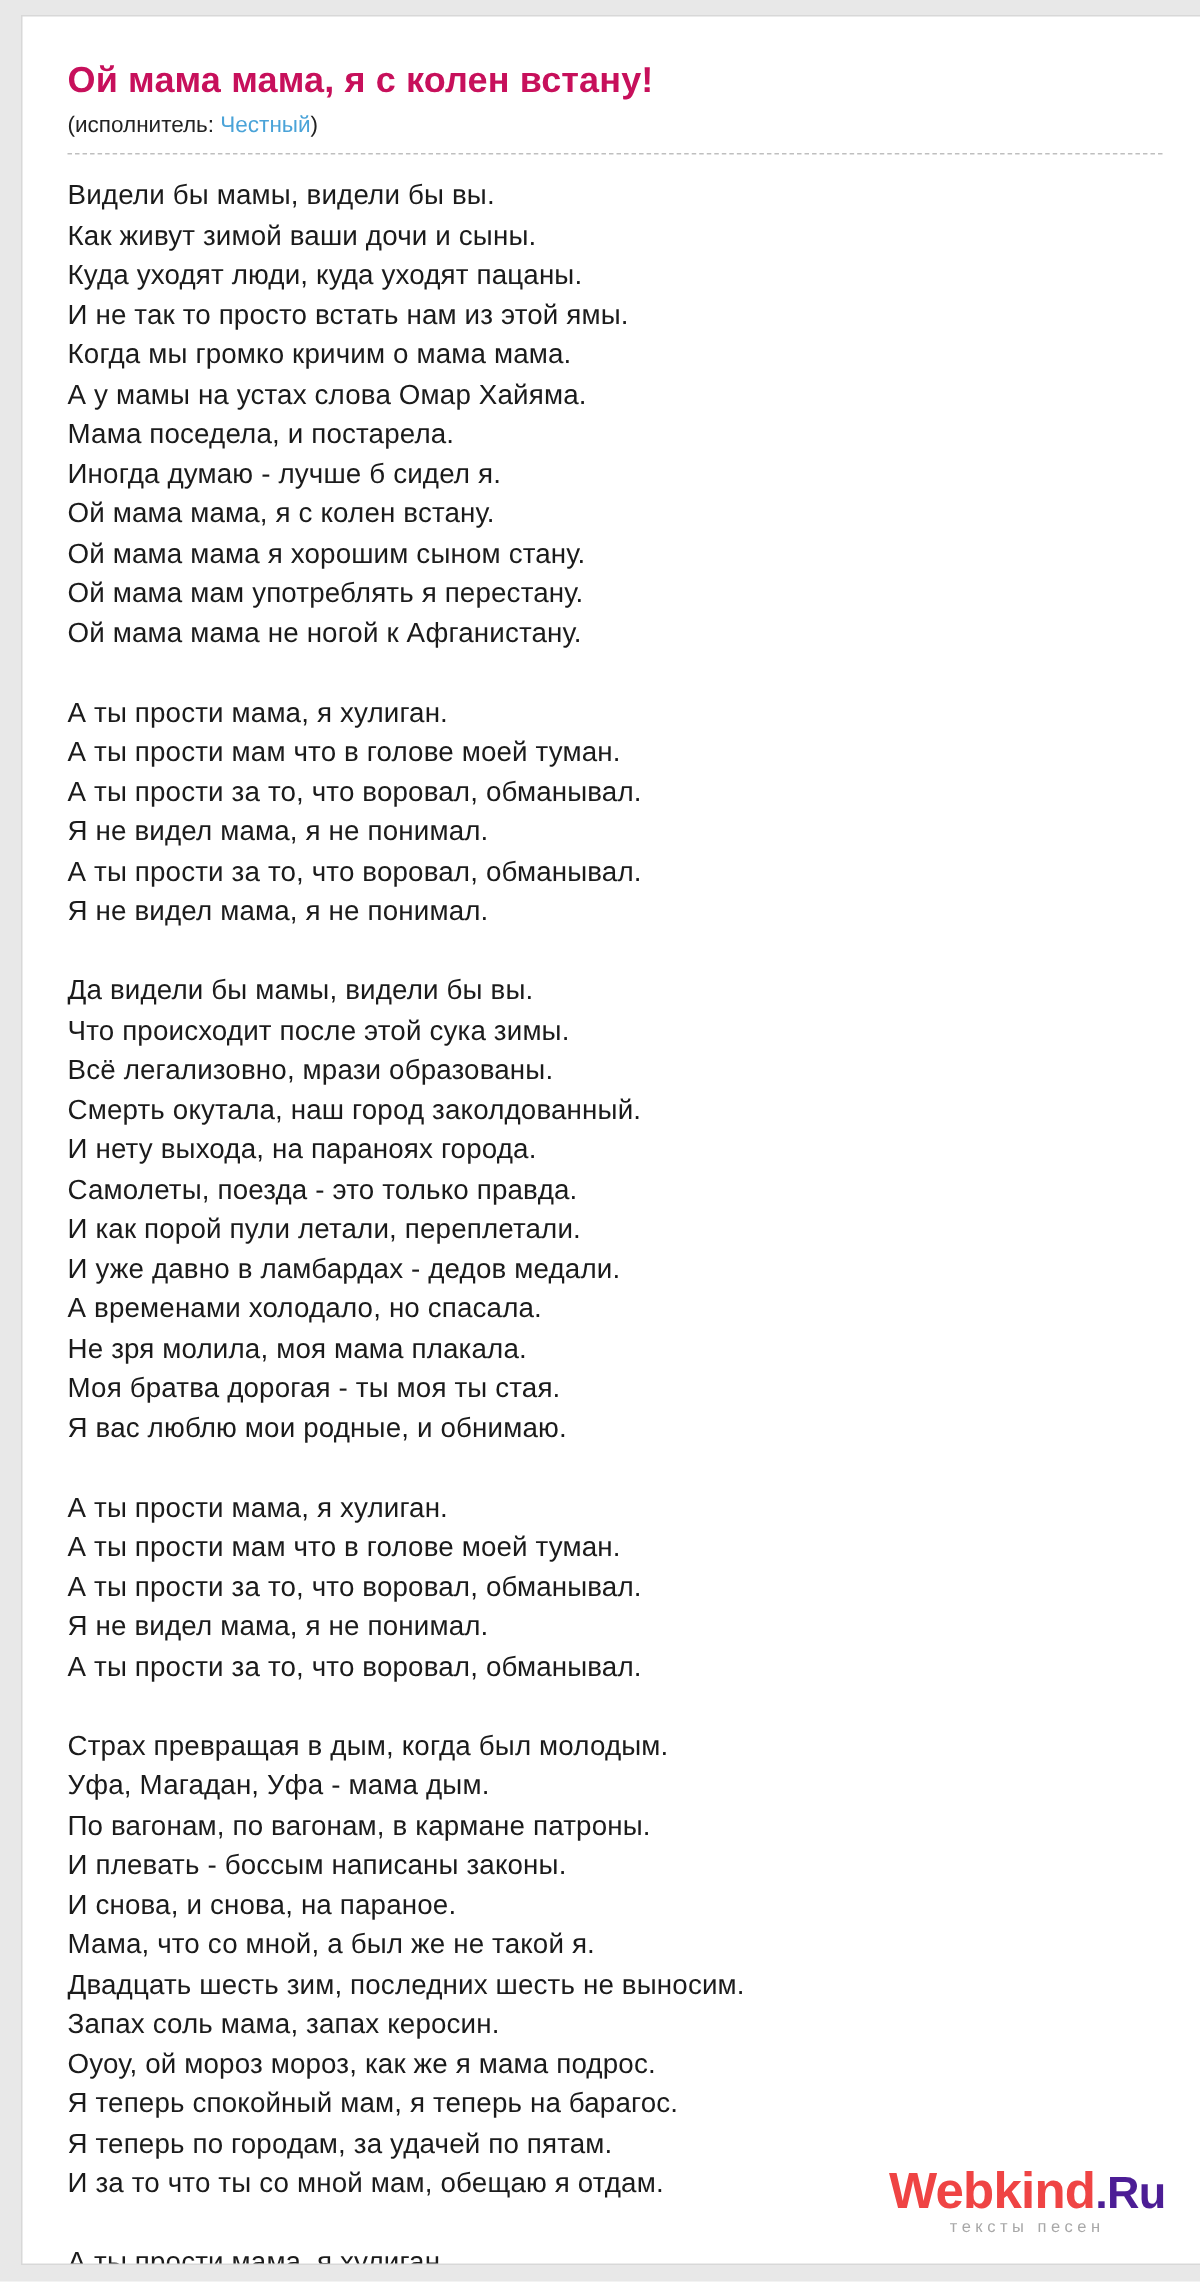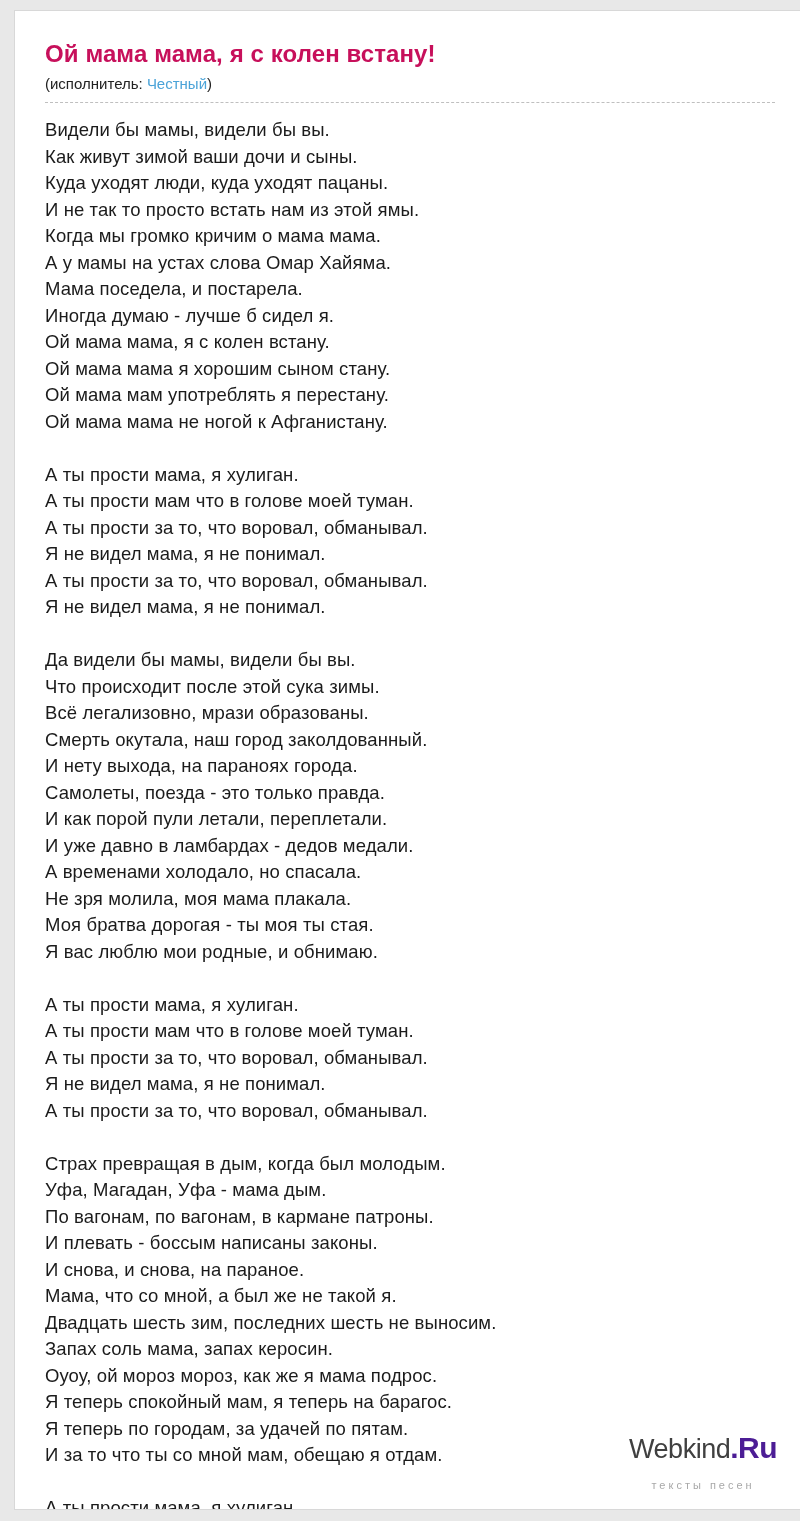--- a/index.html
+++ b/index.html
@@ -54,36 +54,36 @@
     letter-spacing: 0.1px;
   }
   .logo {
     position: absolute;
     right: 28px;
     bottom: 18px;
     text-align: center;
     line-height: 1;
   }
   .logo-main {
-    font-size: 27px;
-    font-weight: normal;
-    color: #404040;
+    font-size: 34px;
+    font-weight: bold;
+    color: #ef4444;
     letter-spacing: -0.5px;
   }
   .logo-ru {
     font-size: 30px;
     font-weight: bold;
     color: #4c1d95;
     letter-spacing: -0.5px;
   }
   .logo-sub {
     font-size: 11px;
     color: #a8a8a8;
     letter-spacing: 3px;
-    margin-top: 17px;
+    margin-top: 2px;
   }
 </style>
 </head>
 <body>
 
 <div class="page">
   <div class="inner">
     <h1 class="song-title">Ой мама мама, я с колен встану!</h1>
     <div class="performer-line"><span>(исполнитель: </span><a class="performer-link" href="#">Честный</a><span>)</span></div>
     <div class="lyrics">Видели бы мамы, видели бы вы.

